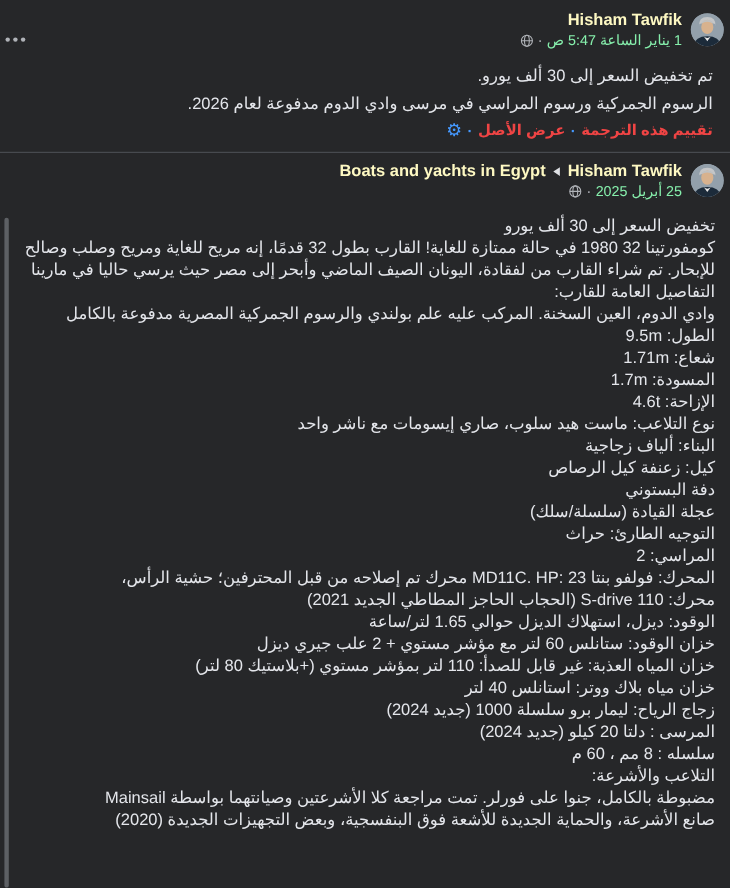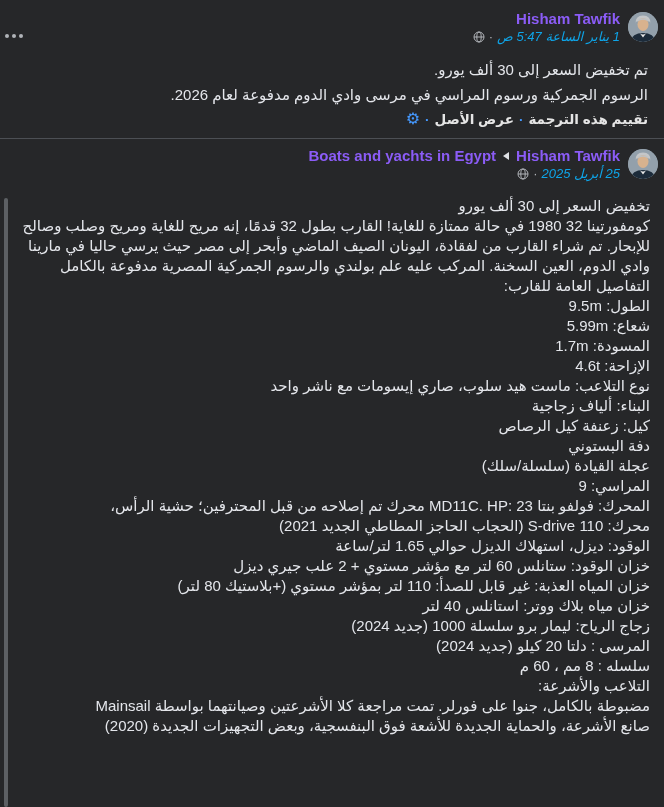--- a/index.html
+++ b/index.html
@@ -8,32 +8,32 @@
     background:#262729;color:#e4e6eb;direction:rtl;
     font-family:"Liberation Sans","DejaVu Sans",sans-serif;
     -webkit-font-smoothing:antialiased;
   }
   .post{position:relative;padding:0 6px;}
   .post1{padding-top:10px;}
   .post2{padding-top:8px;}
   .post-header{display:flex;gap:8px;align-items:center;}
   .avatar{width:30px;height:30px;border-radius:50%;overflow:hidden;flex:none;cursor:pointer;background:#93a0ab;}
   .header-col{display:flex;flex-direction:column;gap:2px;min-width:0;}
-  .author,.group{font-weight:700;font-size:15px;color:#8b5cf6;text-decoration:none;cursor:pointer;}
+  .author,.group{font-weight:700;font-size:15px;color:#fef9c3;text-decoration:none;cursor:pointer;}
   .title-row{display:flex;align-items:center;gap:7px;white-space:nowrap;}
   .arrow{width:0;height:0;border-top:4px solid transparent;border-bottom:4px solid transparent;border-right:6px solid #dfe1e5;display:inline-block;}
   .meta{display:flex;align-items:center;gap:4px;font-size:13px;color:#b0b3b8;line-height:15px;}
-  .meta a{color:#0ea5e9;text-decoration:none;cursor:pointer;font-style:italic;}
+  .meta a{color:#86efac;text-decoration:none;cursor:pointer;}
   .globe{display:flex;align-items:center;}
   .more-btn{position:absolute;left:3px;top:30px;display:flex;gap:3px;background:none;border:none;padding:4px 2px;cursor:pointer;}
   .more-btn .dot{width:4px;height:4px;border-radius:50%;background:#b0b3b8;}
   .post1-text{margin:13px 10px 0 6px;font-size:15px;line-height:25px;}
   .t-line{white-space:nowrap;}
   .translation-row{display:flex;align-items:center;gap:5px;margin:4px 10px 0 0;font-size:13.5px;font-weight:700;color:#4599ff;}
-  .translation-row a{color:#e5e5e5;text-decoration:none;cursor:pointer;white-space:nowrap;}
+  .translation-row a{color:#ef4444;text-decoration:none;cursor:pointer;white-space:nowrap;}
   .translation-row .gear{font-size:16px;line-height:16px;color:#4599ff;cursor:pointer;font-family:"DejaVu Sans",sans-serif;}
   .divider{height:1px;background:#4c4f54;margin-top:11px;}
   .post-body{margin:15px 8px 0 6px;font-size:15px;line-height:20px;}
   .body-line{white-space:nowrap;}
   .scrollbar{position:absolute;left:4px;top:198px;width:4px;height:609px;border-radius:2px;background:#5d6064;cursor:pointer;}
   .sep{color:#b0b3b8;}
 </style>
 </head>
 <body>
 
@@ -121,32 +121,33 @@
           </svg>
         </span>
       </div>
     </div>
   </header>
 
   <div class="post-body">
       <div class="body-line">تخفيض السعر إلى 30 ألف يورو</div>
       <div class="body-line">كومفورتينا 32 1980 في حالة ممتازة للغاية! القارب بطول 32 قدمًا، إنه مريح للغاية ومريح وصلب وصالح</div>
       <div class="body-line">للإبحار. تم شراء القارب من لفقادة، اليونان الصيف الماضي وأبحر إلى مصر حيث يرسي حاليا في مارينا</div>
+      <div class="body-line">التفاصيل العامة للقارب:</div>
       <div class="body-line">وادي الدوم، العين السخنة. المركب عليه علم بولندي والرسوم الجمركية المصرية مدفوعة بالكامل</div>
-      <div class="body-line">التفاصيل العامة للقارب:</div>
       <div class="body-line">الطول: 9.5m</div>
-      <div class="body-line">شعاع: 5.99m</div>
+      <div class="body-line">شعاع: 1.71m</div>
       <div class="body-line">المسودة: 1.7m</div>
       <div class="body-line">الإزاحة: 4.6t</div>
       <div class="body-line">نوع التلاعب: ماست هيد سلوب، صاري إيسومات مع ناشر واحد</div>
       <div class="body-line">البناء: ألياف زجاجية</div>
       <div class="body-line">كيل: زعنفة كيل الرصاص</div>
       <div class="body-line">دفة البستوني</div>
       <div class="body-line">عجلة القيادة (سلسلة/سلك)</div>
-      <div class="body-line">المراسي: 9</div>
+      <div class="body-line">التوجيه الطارئ: حراث</div>
+      <div class="body-line">المراسي: 2</div>
       <div class="body-line">المحرك: فولفو بنتا MD11C. HP: 23 محرك تم إصلاحه من قبل المحترفين؛ حشية الرأس،</div>
       <div class="body-line">محرك: S-drive 110 (الحجاب الحاجز المطاطي الجديد 2021)</div>
       <div class="body-line">الوقود: ديزل، استهلاك الديزل حوالي 1.65 لتر/ساعة</div>
       <div class="body-line">خزان الوقود: ستانلس 60 لتر مع مؤشر مستوي + 2 علب جيري ديزل</div>
       <div class="body-line">خزان المياه العذبة: غير قابل للصدأ: 110 لتر بمؤشر مستوي (+بلاستيك 80 لتر)</div>
       <div class="body-line">خزان مياه بلاك ووتر: استانلس 40 لتر</div>
       <div class="body-line">زجاج الرياح: ليمار برو سلسلة 1000 (جديد 2024)</div>
       <div class="body-line">المرسى : دلتا 20 كيلو (جديد 2024)</div>
       <div class="body-line">سلسله : 8 مم ، 60 م</div>
       <div class="body-line">التلاعب والأشرعة:</div>

